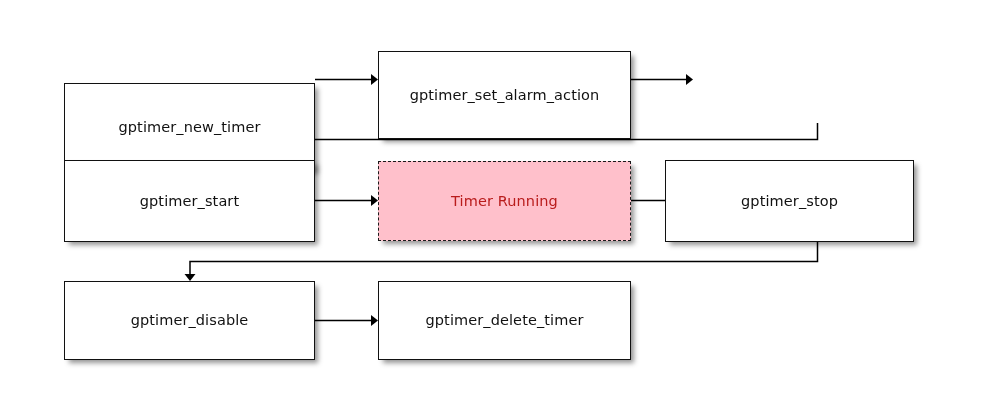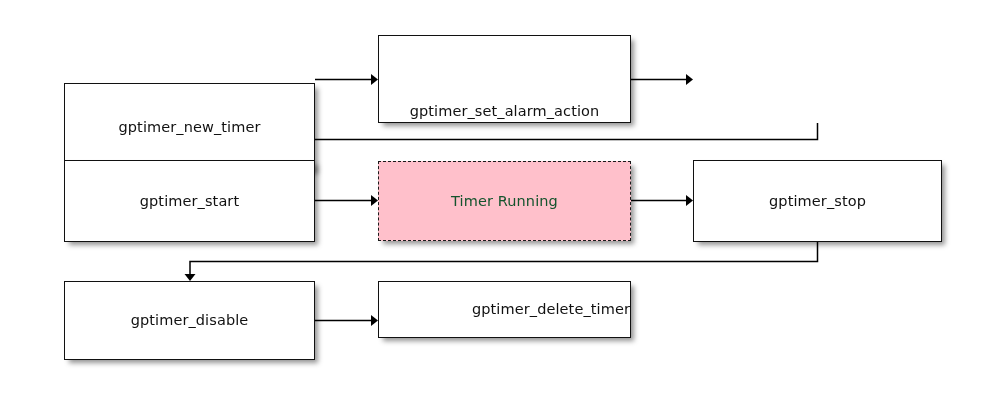--- a/index.html
+++ b/index.html
@@ -41,34 +41,34 @@
   }
 
   .node .line {
     display: block;
     white-space: nowrap;
   }
 
   .node.state {
     border: 1.8px dashed #1a1a1a;
     background: #ffc0cb;
-    color: #14532d;
+    color: #b91c1c;
   }
 
   
   #node-new-timer        { left: 64px;  top: 35px;  width: 251px; height: 88px; margin-top: 48px; }
-  #node-set-alarm-action { left: 378px; top: 35px;  width: 253px; height: 88px; justify-content: flex-end; }
+  #node-set-alarm-action { left: 378px; top: 51px;  width: 253px; height: 88px; }
   #node-enable           { left: 693px; top: 35px;  width: 249px; height: 88px; }
 
   #node-start            { left: 64px;  top: 160px; width: 251px; height: 82px; }
   #node-timer-running    { left: 378px; top: 161px; width: 253px; height: 80px; }
-  #node-stop             { left: 693px; top: 160px; width: 249px; height: 82px; }
+  #node-stop             { left: 665px; top: 160px; width: 249px; height: 82px; }
 
   #node-disable          { left: 64px;  top: 281px; width: 251px; height: 79px; }
-  #node-delete-timer     { left: 378px; top: 281px; width: 253px; height: 57px; align-items: flex-end; }
+  #node-delete-timer     { left: 378px; top: 281px; width: 253px; height: 79px; }
 
   
   #edges {
     position: absolute;
     left: 0; top: 0;
     width: 1006px;
     height: 400px;
     z-index: 1;
     overflow: visible;
   }

